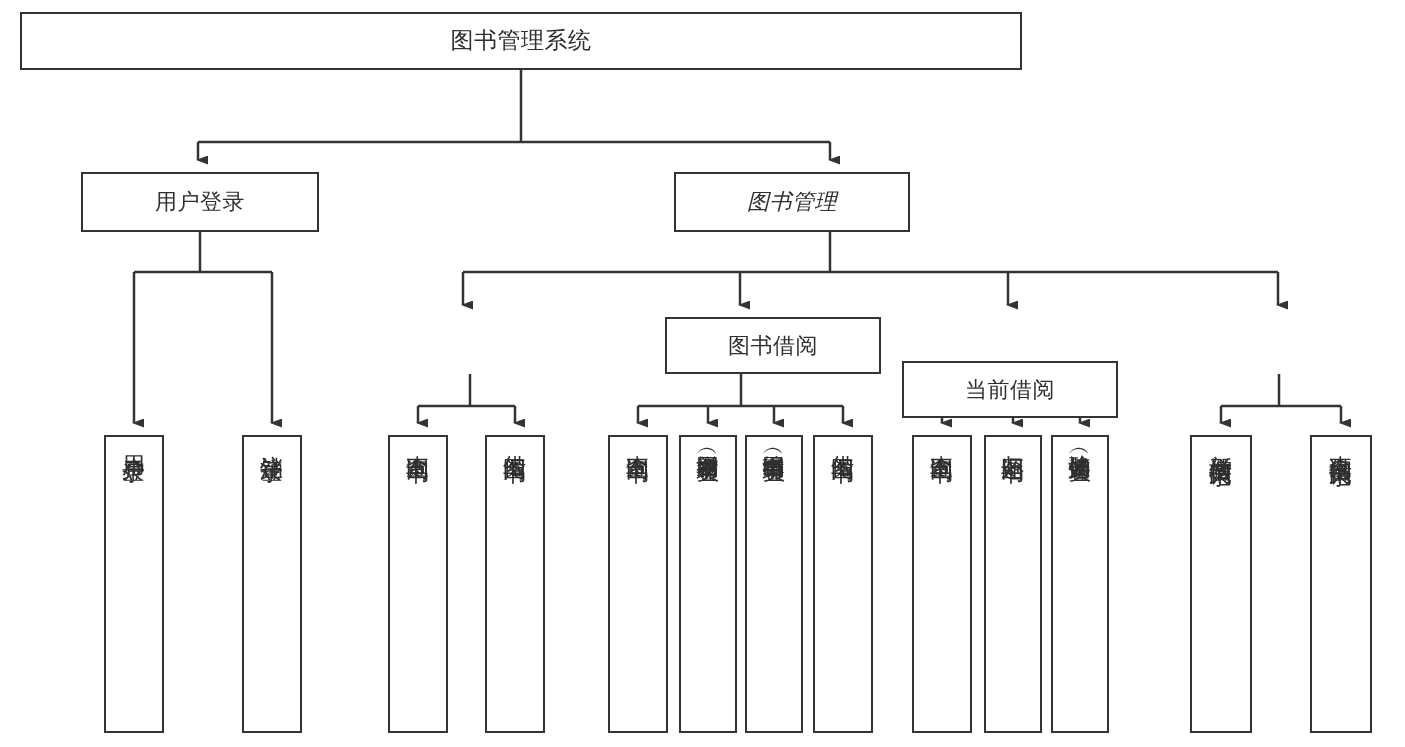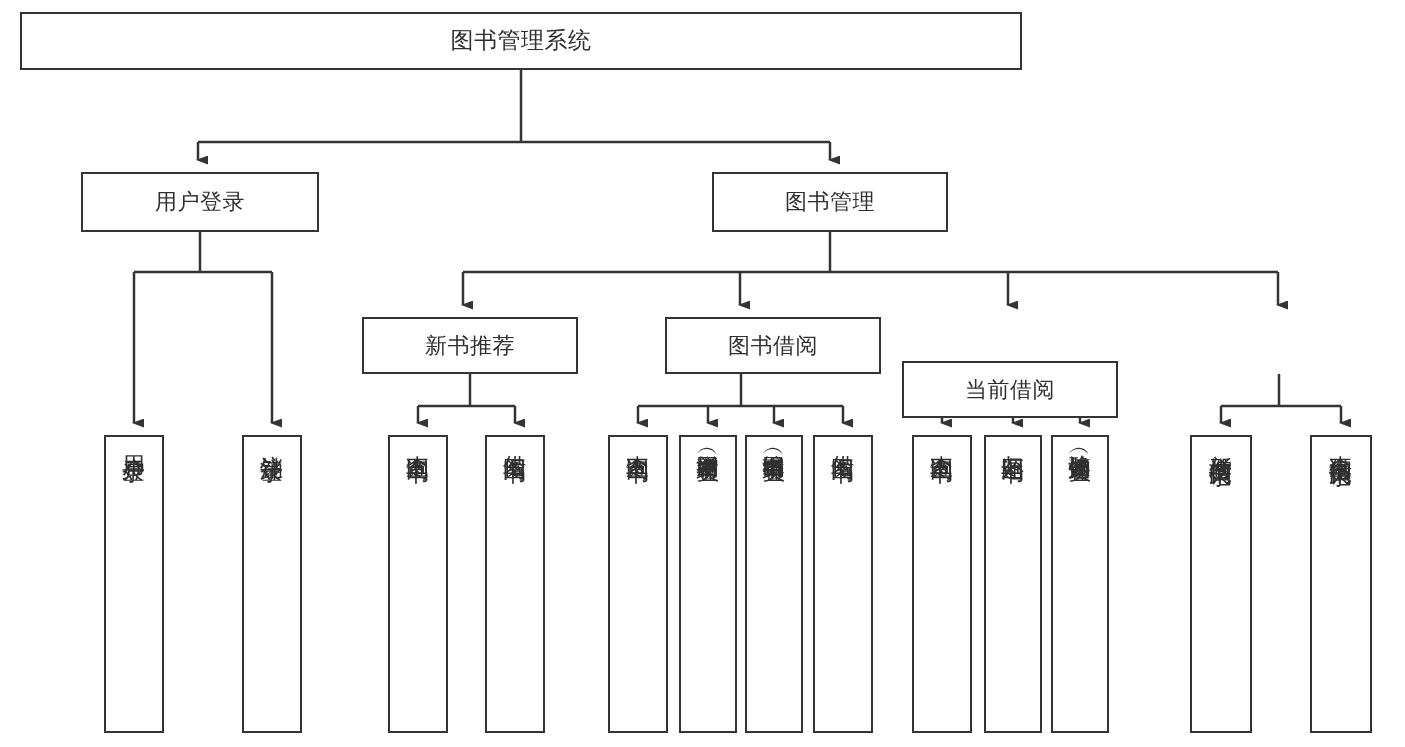--- a/index.html
+++ b/index.html
@@ -133,27 +133,24 @@
     </g>
   </svg>
 
   <div class="node horizontal root" style="left: 20px; top: 12px; width: 1002px; height: 58px;">
     <span class="label">图书管理系统</span>
   </div>
 
   <div class="node horizontal" style="left: 81px; top: 172px; width: 238px; height: 60px;">
     <span class="label">用户登录</span>
   </div>
-  <div class="node horizontal" style="left: 712px; top: 172px; width: 236px; height: 60px;">
+  <div class="node horizontal" style="left: 674px; top: 172px; width: 236px; height: 60px; font-style: italic;">
     <span class="label">图书管理</span>
   </div>
 
-  <div class="node horizontal" style="left: 362px; top: 317px; width: 216px; height: 57px;">
-    <span class="label">新书推荐</span>
-  </div>
   <div class="node horizontal" style="left: 665px; top: 317px; width: 216px; height: 57px;">
     <span class="label">图书借阅</span>
   </div>
   <div class="node horizontal" style="left: 902px; top: 317px; width: 216px; height: 57px; margin-top: 44px;">
     <span class="label">当前借阅</span>
   </div>
 
   <div class="node vertical" style="left: 104px; top: 435px; width: 60px; height: 298px;">
     <span class="label">用户登录</span>
   </div>

